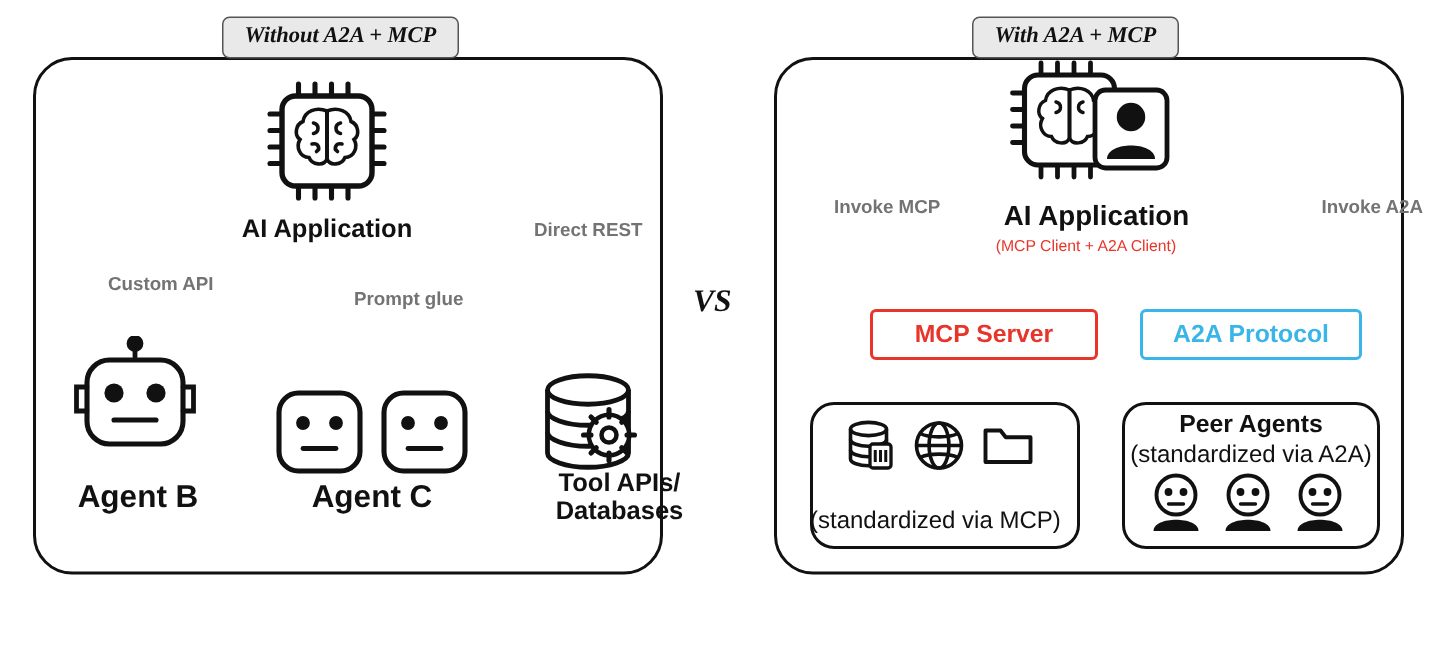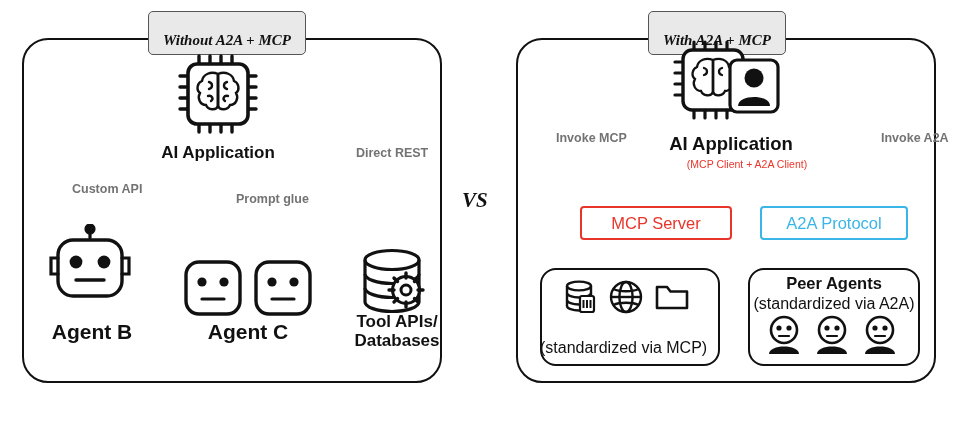--- a/index.html
+++ b/index.html
@@ -39,21 +39,21 @@
   }
   #panel-left  { left: 22px;  top: 38px; width: 420px; height: 345px; }
   #panel-right { left: 516px; top: 38px; width: 420px; height: 345px; }
 
   
   .panel-caption {
     position: absolute;
     background: #e9e9e9;
     border: 1.6px solid #555;
     border-radius: 5px;
-    padding: 20px 14px 5px 14px;
+    padding: 4px 14px 5px 14px;
     font-family: "Liberation Serif", serif;
     font-style: italic;
     font-weight: bold;
     font-size: 15px;
     color: #111;
     white-space: nowrap;
   }
   #caption-left  { left: 148px; top: 11px; }
   #caption-right { left: 648px; top: 11px; }
 
@@ -106,21 +106,21 @@
   }
 
   
   .proto-box {
     position: absolute;
     box-sizing: border-box;
     border-radius: 4px;
     border: 2.2px solid #e8352a;
     background: #fff;
     color: #e8352a;
-    font-weight: normal;
+    font-weight: bold;
     font-size: 16.5px;
     display: flex;
     align-items: center;
     justify-content: center;
     white-space: nowrap;
   }
   .proto-box.blue {
     border-color: #3ab5e8;
     color: #3ab5e8;
   }
@@ -273,21 +273,21 @@
           <line x1="-17" y1="0" x2="-12" y2="0"></line>
           <line x1="12" y1="0" x2="17" y2="0"></line>
           <line x1="-12" y1="-12" x2="-8.5" y2="-8.5"></line>
           <line x1="8.5" y1="8.5" x2="12" y2="12"></line>
           <line x1="-12" y1="12" x2="-8.5" y2="8.5"></line>
           <line x1="8.5" y1="-8.5" x2="12" y2="-12"></line>
         </g>
       </g>
     </svg>
   </div>
-  <div class="node-title" style="left:334px; top:312px; width:126px; font-size:17px;">Tool APIs/
+  <div class="node-title" style="left:350px; top:312px; width:126px; font-size:17px;">Tool APIs/
 Databases</div>
 
   <div id="vs-label">VS</div>
 
   <div class="panel" id="panel-right"></div>
   <div class="panel-caption" id="caption-right">With  A2A + MCP</div>
 
   <div class="chip" style="left:672px; top:36px; width:116px; height:96px;">
     <svg width="116" height="96" viewBox="0 0 116 96">
       <g stroke="#111" stroke-width="3.2" fill="none" stroke-linecap="round">
@@ -313,21 +313,21 @@
         <line x1="41" y1="24" x2="41" y2="56"></line>
         <path d="M32,32 C36,33 36,38 32,39"></path>
         <path d="M50,32 C46,33 46,38 50,39"></path>
       </g>
       <rect x="58" y="24" width="48" height="52" rx="7" ry="7" fill="#fff" stroke="#111" stroke-width="3.2"></rect>
       <circle cx="82" cy="42" r="9.5" fill="#111"></circle>
       <path d="M66,70 C66,58 98,58 98,70 Z" fill="#111"></path>
     </svg>
   </div>
   <div class="node-title" id="right-ai-title" style="left:636px; top:134px; width:190px; font-size:18.5px;">AI Application</div>
-  <div class="sub-note-red" style="left:652px; top:158px; width:190px;">(MCP Client + A2A Client)</div>
+  <div class="sub-note-red" style="left:629px; top:158px; width:190px;">(MCP Client + A2A Client)</div>
 
   <div class="edge-label" style="left:556px; top:131px;">Invoke MCP</div>
   <div class="edge-label" style="left:838px; top:131px;margin-left:43px;">Invoke A2A</div>
 
   <div class="proto-box" id="mcp-server-box">MCP Server</div>
   <div class="proto-box blue" id="a2a-protocol-box">A2A  Protocol</div>
 
   <div class="subpanel" id="tools-data-box"></div>
   <div class="chip" style="left:552px; top:276px; width:156px; height:40px;">
     <svg width="156" height="40" viewBox="0 0 156 40">

